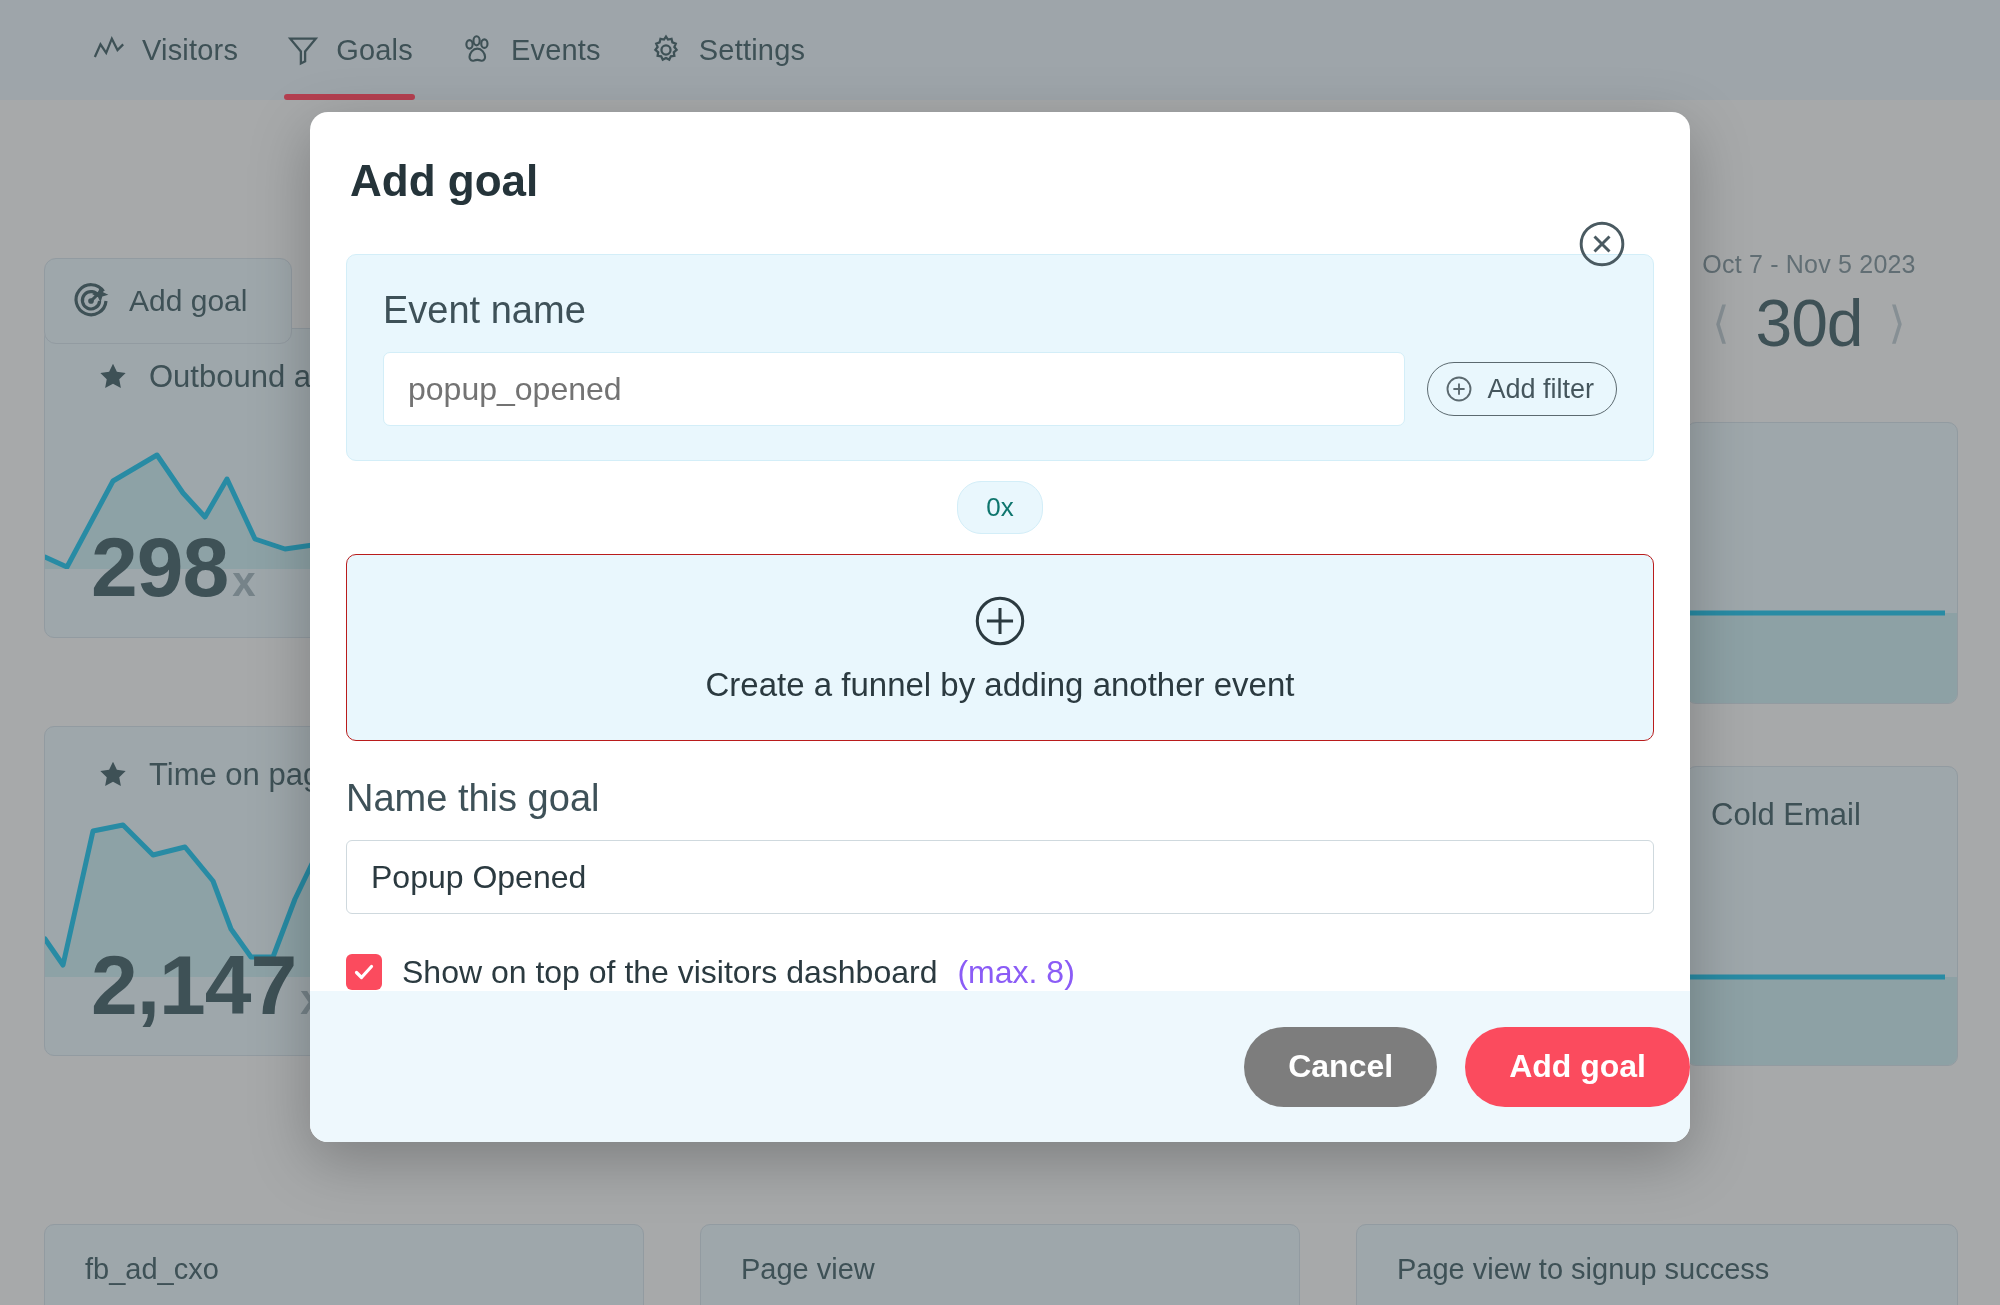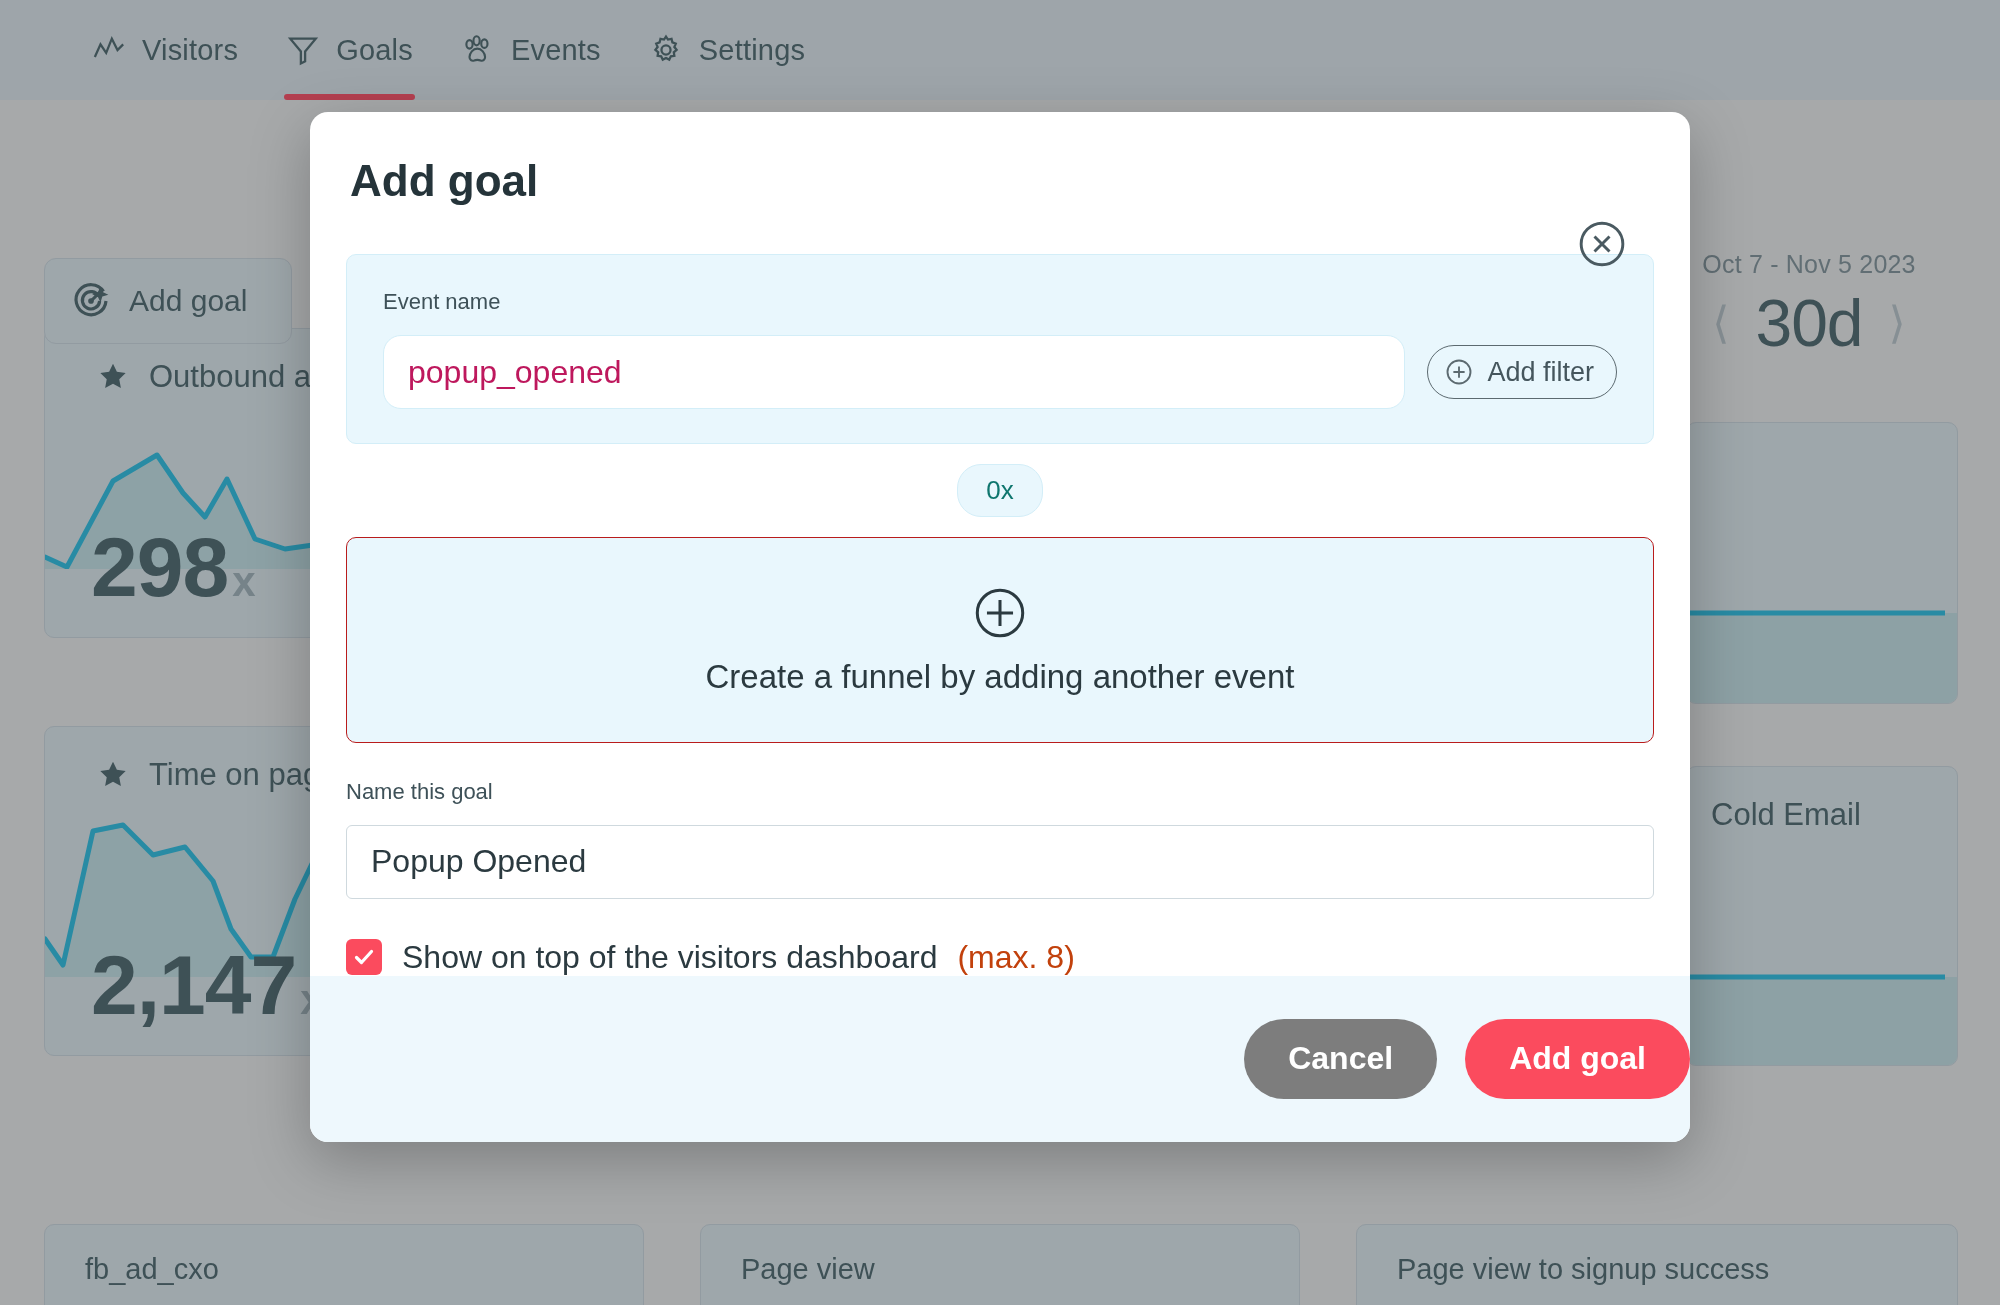--- a/index.html
+++ b/index.html
@@ -74,26 +74,26 @@
     position: absolute; left: 310px; top: 112px; width: 1380px; height: 1030px;
     background: #ffffff; border-radius: 18px; box-shadow: 0 18px 60px rgba(0,0,0,.25);
     overflow: hidden; display: flex; flex-direction: column;
   }
   .modal-title { margin: 44px 0 0 40px; font-size: 44px; font-weight: 700; color: #25343a; }
 
   .event-block {
     position: relative; margin: 48px 36px 0 36px; background: #e9f7fd;
     border: 1px solid #d3eef8; border-radius: 10px; padding: 34px 36px 34px 36px;
   }
-  .field-label { font-size: 22px; color: #3e5158; margin-bottom: 20px; }
+  .field-label { font-size: 38px; color: #3e5158; margin-bottom: 20px; }
   .event-row { display: flex; align-items: center; gap: 22px; }
   .text-input {
     flex: 1; height: 74px; background: #fff; border: 1px solid #d3eef8;
-    border-radius: 18px; display: flex; align-items: center; padding: 0 24px;
-    font-size: 32px; color: #be185d;
+    border-radius: 7px; display: flex; align-items: center; padding: 0 24px;
+    font-size: 32px; color: #737373;
   }
   .add-filter {
     display: flex; align-items: center; gap: 13px; height: 54px; padding: 0 22px 0 16px;
     border: 1.5px solid #5c6a70; border-radius: 27px; color: #45565d;
     font-size: 27px; background: transparent; white-space: nowrap;
   }
   .close-x {
     position: absolute; right: 26px; top: -36px; width: 50px; height: 50px;
   }
 
@@ -117,21 +117,21 @@
     font-size: 32px; color: #2b3a40;
   }
 
   .checkbox-row { display: flex; align-items: flex-start; gap: 20px; margin: 40px 0 0 36px; }
   .cbox {
     width: 36px; height: 36px; border-radius: 6px; background: #fb4b5e;
     display: flex; align-items: center; justify-content: center; flex: 0 0 36px;
   }
   .cbox svg { width: 24px; height: 24px; display: block; }
   .cb-label { font-size: 32px; color: #2b3a40; }
-  .cb-hint { font-size: 32px; color: #c2410c; }
+  .cb-hint { font-size: 32px; color: #8b5cf6; }
 
   .modal-footer {
     margin-top: auto; background: #eef8fd; height: 168px;
     display: flex; align-items: center; justify-content: flex-end; gap: 28px;
   }
   .btn {
     border: none; border-radius: 40px; font-size: 32px; font-weight: 700;
     color: #fff; height: 80px; padding: 0 44px; font-family: inherit;
   }
   .btn-cancel { background: #7d7d7d; }

